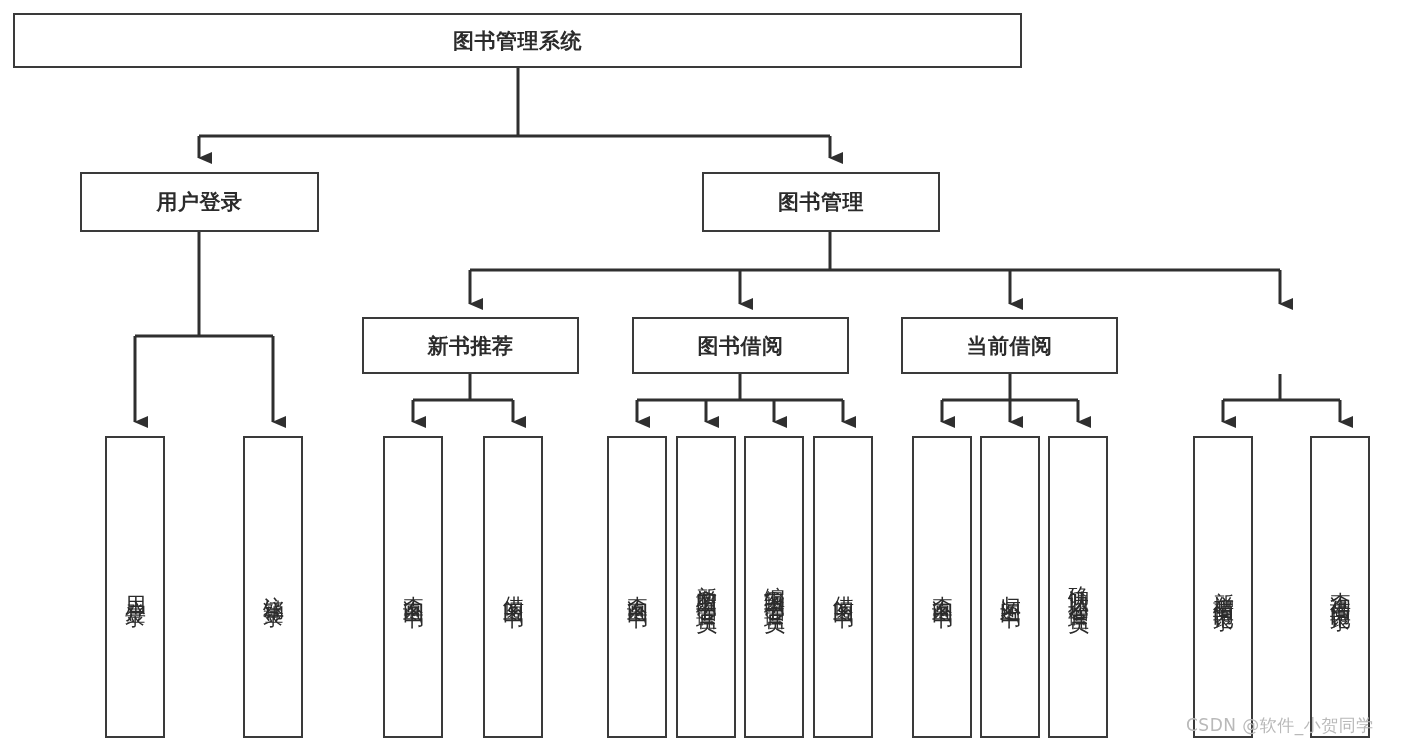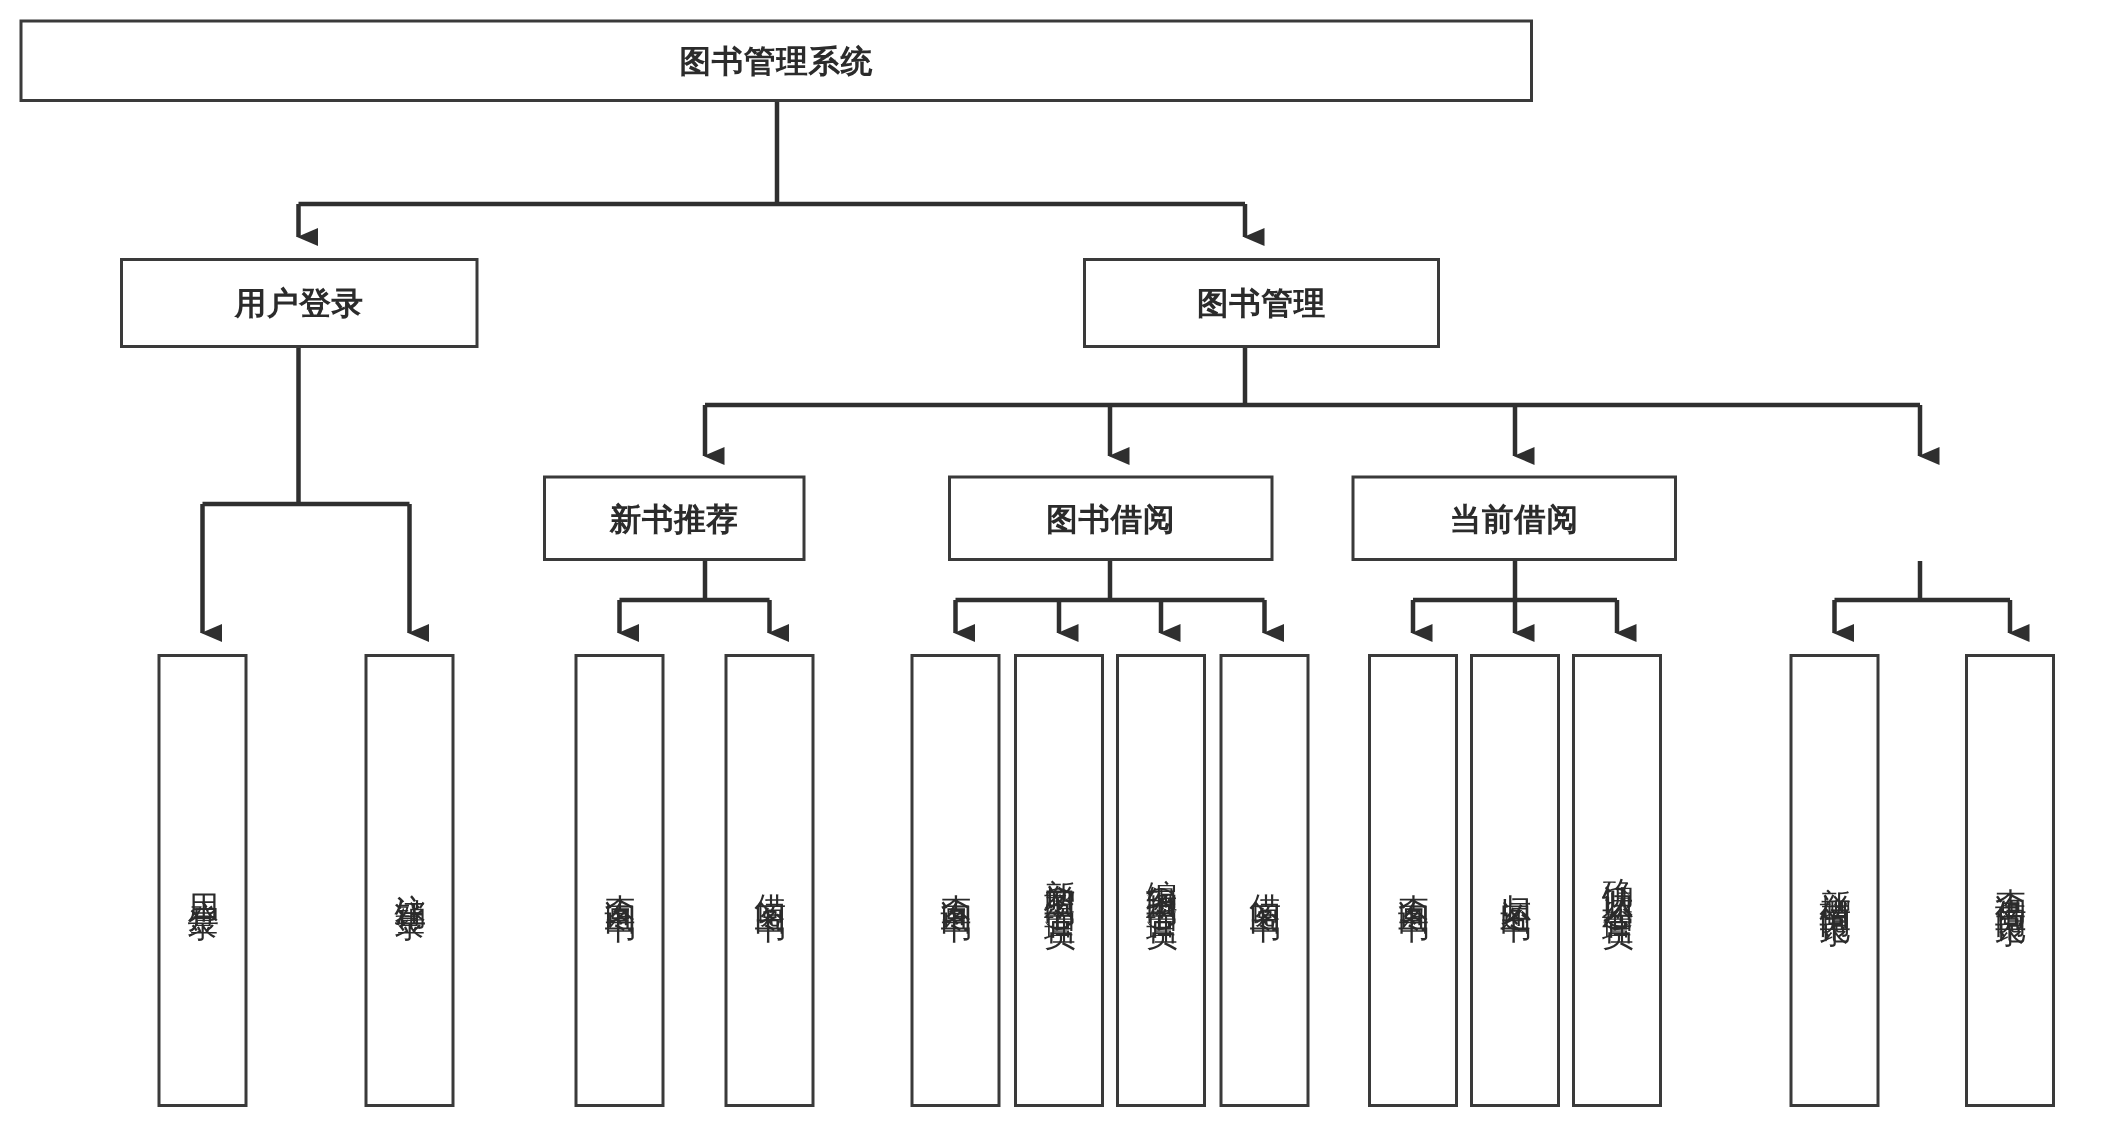--- a/index.html
+++ b/index.html
@@ -122,25 +122,25 @@
     </g>
   </svg>
 
   <div class="node horiz" style="left:13px; top:13px; width:1009px; height:55px;">
     <span class="htext">图书管理系统</span>
   </div>
 
   <div class="node horiz" style="left:80px; top:172px; width:239px; height:60px;">
     <span class="htext">用户登录</span>
   </div>
-  <div class="node horiz" style="left:722px; top:172px; width:238px; height:60px;">
+  <div class="node horiz" style="left:702px; top:172px; width:238px; height:60px;">
     <span class="htext">图书管理</span>
   </div>
 
-  <div class="node horiz" style="left:362px; top:317px; width:175px; height:57px;">
+  <div class="node horiz" style="left:362px; top:317px; width:217px; height:57px;">
     <span class="htext">新书推荐</span>
   </div>
   <div class="node horiz" style="left:901px; top:317px; width:217px; height:57px;">
     <span class="htext">当前借阅</span>
   </div>
   <div class="node horiz" style="left:632px; top:317px; width:217px; height:57px;">
     <span class="htext">图书借阅</span>
   </div>
 
   <div class="node vert" style="left:105px; top:436px; width:60px; height:302px;">
@@ -180,14 +180,15 @@
     <span class="vtext">确认归还（管理员）</span>
   </div>
 
   <div class="node vert" style="left:1193px; top:436px; width:60px; height:302px;">
     <span class="vtext">新增借阅记录</span>
   </div>
   <div class="node vert" style="left:1310px; top:436px; width:60px; height:302px;">
     <span class="vtext">查询借阅记录</span>
   </div>
 
+  <div id="watermark">CSDN @软件_小贺同学</div>
 
 </div>
 
 </body></html>

